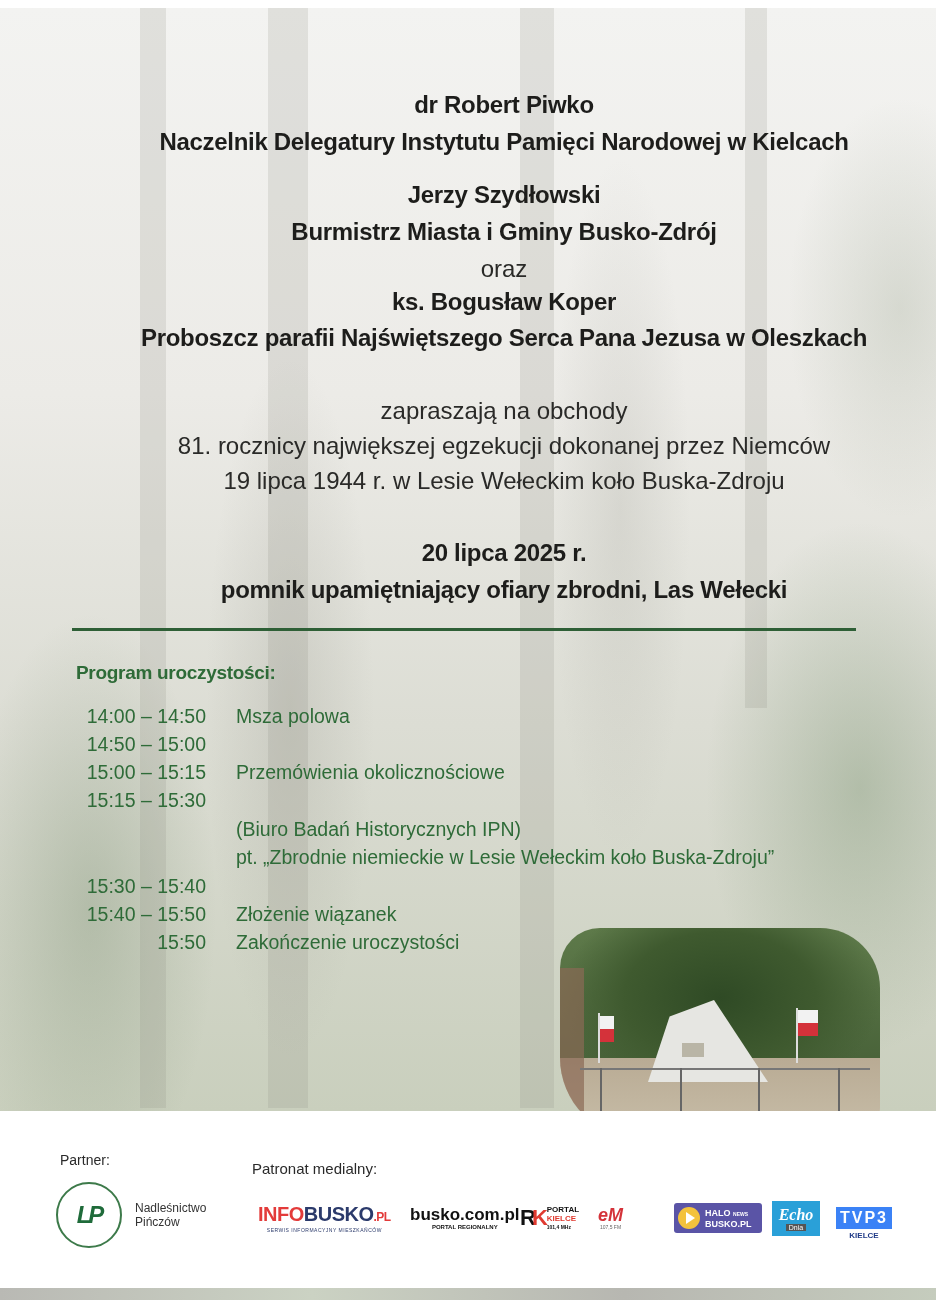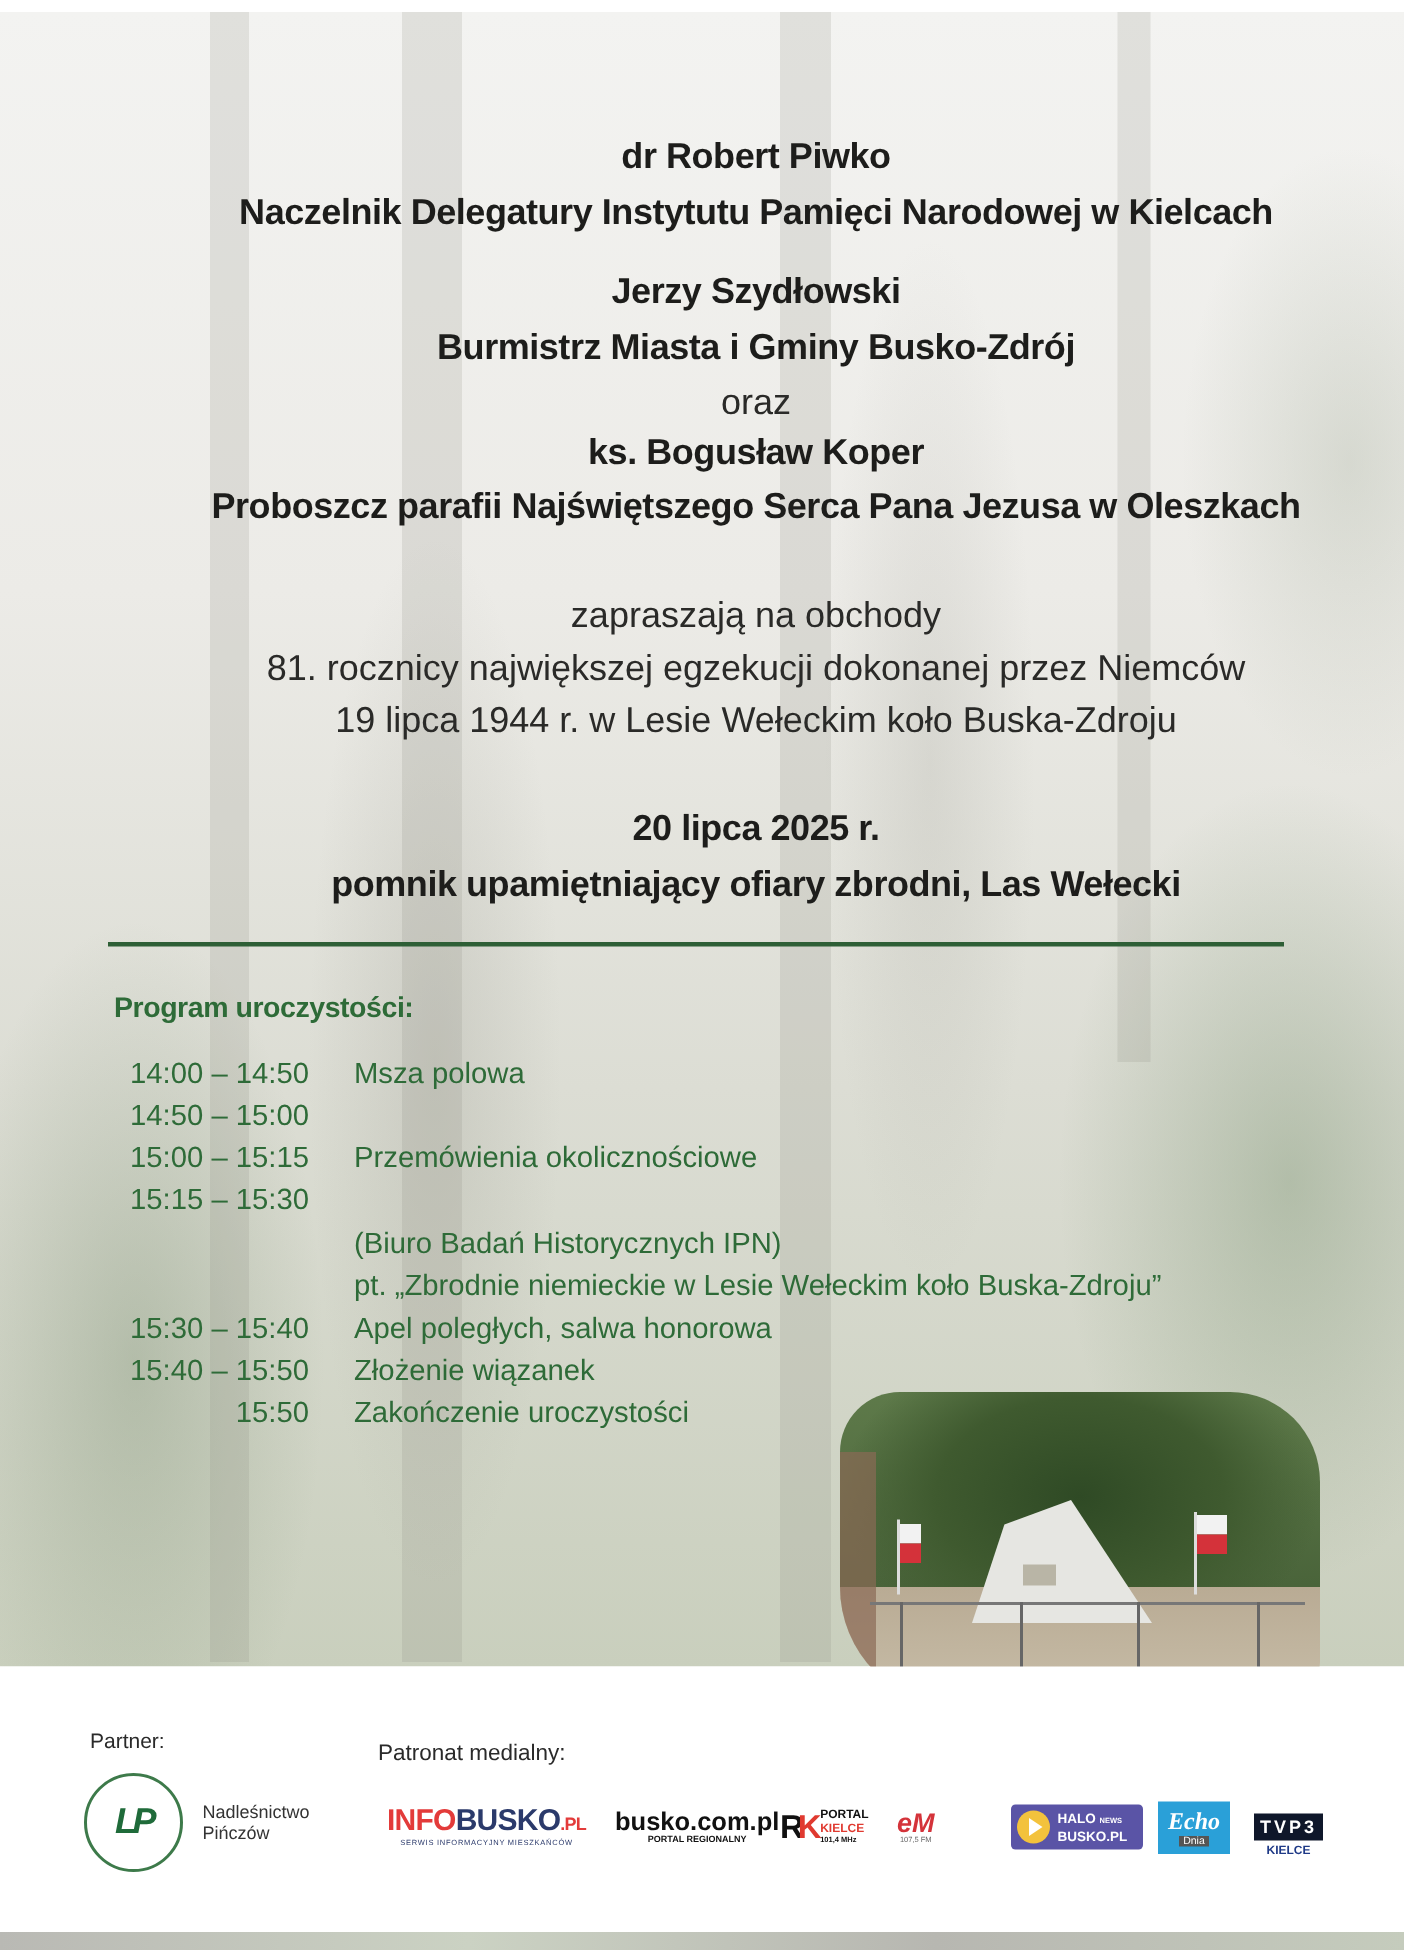--- a/index.html
+++ b/index.html
@@ -95,21 +95,21 @@
   .em .main { font-weight: bold; font-style: italic; font-size: 18px; color: #d4333a; line-height: 18px; }
   .em .sub { font-size: 5px; color: #666; }
   .halo { left: 674px; top: 1203px; width: 88px; height: 30px; background: #5a54a6; border-radius: 3px; flex-direction: row; justify-content: flex-start; padding-left: 4px; gap: 5px; }
   .halo-play { width: 22px; height: 22px; border-radius: 50%; background: #f3c23c; position: relative; }
   .halo-play::after { content: ""; position: absolute; left: 8px; top: 5px; border-left: 9px solid #fff; border-top: 6px solid transparent; border-bottom: 6px solid transparent; }
   .halo-txt { color: #fff; font-weight: bold; font-size: 9px; line-height: 10px; }
   .echo { left: 772px; top: 1201px; width: 48px; height: 35px; background: #2aa0d8; }
   .echo .main { color: #fff; font-style: italic; font-weight: bold; font-size: 16px; font-family: "Liberation Serif", serif; line-height: 18px; }
   .echo .sub { background: #555; color: #fff; font-size: 7px; padding: 0 3px; }
   .tvp { left: 836px; top: 1203px; }
-  .tvp .main { background: #0f172a; color: #fff; font-weight: bold; font-size: 12px; padding: 2px 4px; letter-spacing: 2px; }
+  .tvp .main { background: #3b82f6; color: #fff; font-weight: bold; font-size: 16px; padding: 2px 4px; letter-spacing: 2px; }
   .tvp .sub { font-size: 8px; color: #1f3a87; font-weight: bold; margin-top: 2px; }
 </style>
 </head>
 <body>
 
 <div class="bg">
   <div class="trunk" style="left:140px;top:0;width:26px;height:1100px;"></div>
   <div class="trunk" style="left:268px;top:0;width:40px;height:1100px;"></div>
   <div class="trunk" style="left:520px;top:0;width:34px;height:1100px;"></div>
   <div class="trunk" style="left:745px;top:0;width:22px;height:700px;"></div>
@@ -154,21 +154,20 @@
   <div class="prog-row" style="top:815px">
       <span class="prog-time"></span>
       <span class="prog-desc">(Biuro Badań Historycznych IPN)</span>
     </div>
   <div class="prog-row" style="top:843px">
       <span class="prog-time"></span>
       <span class="prog-desc">pt. „Zbrodnie niemieckie w Lesie Wełeckim koło Buska-Zdroju”</span>
     </div>
   <div class="prog-row" style="top:872px">
       <span class="prog-time">15:30 – 15:40</span>
-      <span class="prog-desc">Apel poległych, salwa honorowa</span>
     </div>
   <div class="prog-row" style="top:900px">
       <span class="prog-time">15:40 – 15:50</span>
       <span class="prog-desc">Złożenie wiązanek</span>
     </div>
   <div class="prog-row" style="top:928px">
       <span class="prog-time">15:50</span>
       <span class="prog-desc">Zakończenie uroczystości</span>
     </div>
 </div>

